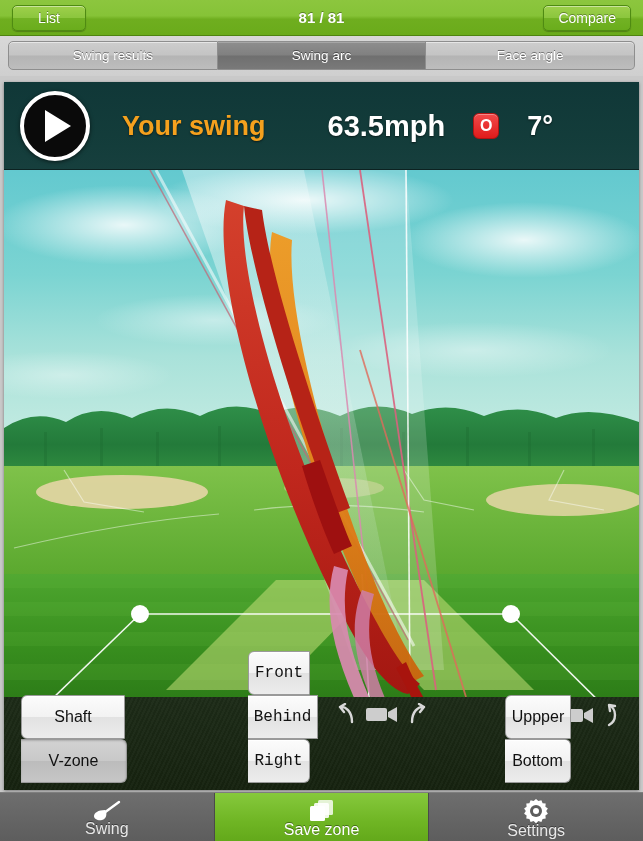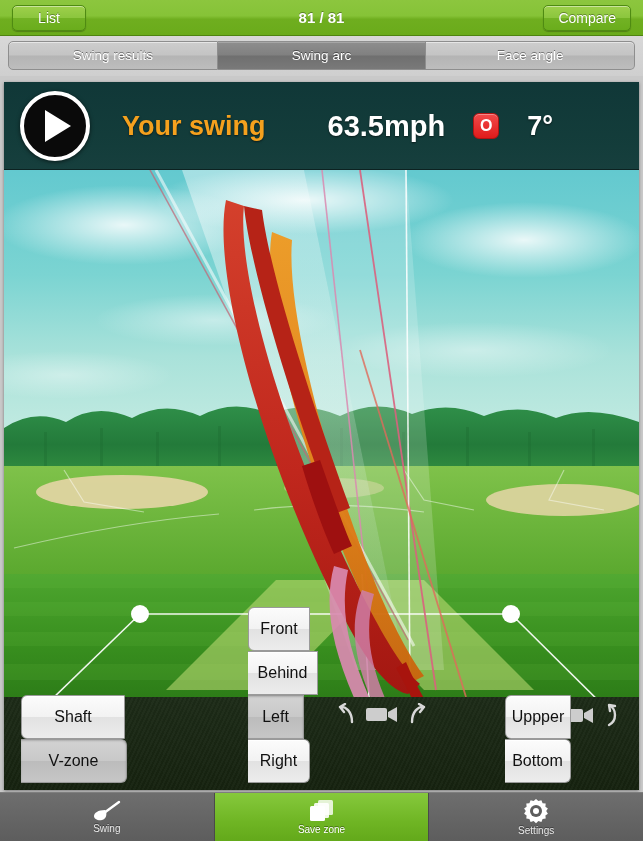--- a/index.html
+++ b/index.html
@@ -131,21 +131,21 @@
     background:linear-gradient(to bottom,#c9c9c9,#8d8d8d);
   }
   .camgrp { position:absolute; top:6px; display:flex; align-items:center; gap:9px; }
   .camgrp.g1 { left:332px; }
   .camgrp.g2 { left:530px; }
   .camgrp svg { display:block; }
 
   .btnrow { position:absolute; left:0; bottom:7px; width:100%; height:44px; }
   .grp { position:absolute; display:flex; bottom:0;flex-direction:column; }
   .grp.a { left:17px; }
-  .grp.b { left:244px; }
+  .grp.b { left:244px;font-family:Liberation Mono, monospace; }
   .grp.c { left:501px; }
   .pbtn {
     height:44px; display:flex; align-items:center; justify-content:center;
     font-size:16px; color:#111; cursor:pointer; white-space:nowrap;
     border:1px solid #9a9a9a;
     background:linear-gradient(to bottom,#fcfcfc 0%,#f2f2f2 50%,#e2e2e2 51%,#ececec 100%);
     box-shadow:inset 0 1px 0 #fff;
   }
   .pbtn + .pbtn { border-left:none; }
   .grp .pbtn:first-child { border-radius:6px 0 0 6px; }
@@ -161,21 +161,21 @@
 
   
   .tabbar {
     position:absolute; left:0; bottom:0; width:643px; height:49px;
     display:flex; border-top:1px solid #7e7e7e;
   }
   .tbi {
     flex:1; display:flex; flex-direction:column;
     align-items:center; justify-content:center; gap:1px;
     background:linear-gradient(to bottom,#6e6e6e 0%,#5d5d5d 100%);
-    color:#e8e8e8; font-size:10px; cursor:pointer;
+    color:#e8e8e8; font-size:16px; cursor:pointer;
     text-shadow:0 -1px 0 rgba(0,0,0,.4);
     border-right:1px solid #4a4a4a;
   }
   .tbi:last-child { border-right:none; }
   .tbi.on {
     background:linear-gradient(to bottom,#86c93c 0%,#6fb524 60%,#63a91a 100%);
     color:#ffffff;
   }
   .tbi svg { display:block; }
   .tbi-lab { line-height:12px; }
@@ -386,21 +386,20 @@
       </div>
 
       <div class="btnrow">
         <div class="grp a">
           <div class="pbtn w104">Shaft</div>
           <div class="pbtn w106 on">V-zone</div>
         </div>
         <div class="grp b">
           <div class="pbtn w62">Front</div>
           <div class="pbtn w70">Behind</div>
-          <div class="pbtn w56 on">Left</div>
           <div class="pbtn w62">Right</div>
         </div>
         <div class="grp c">
           <div class="pbtn w66">Uppper</div>
           <div class="pbtn w66">Bottom</div>
         </div>
       </div>
     </div>
   </div>
 

